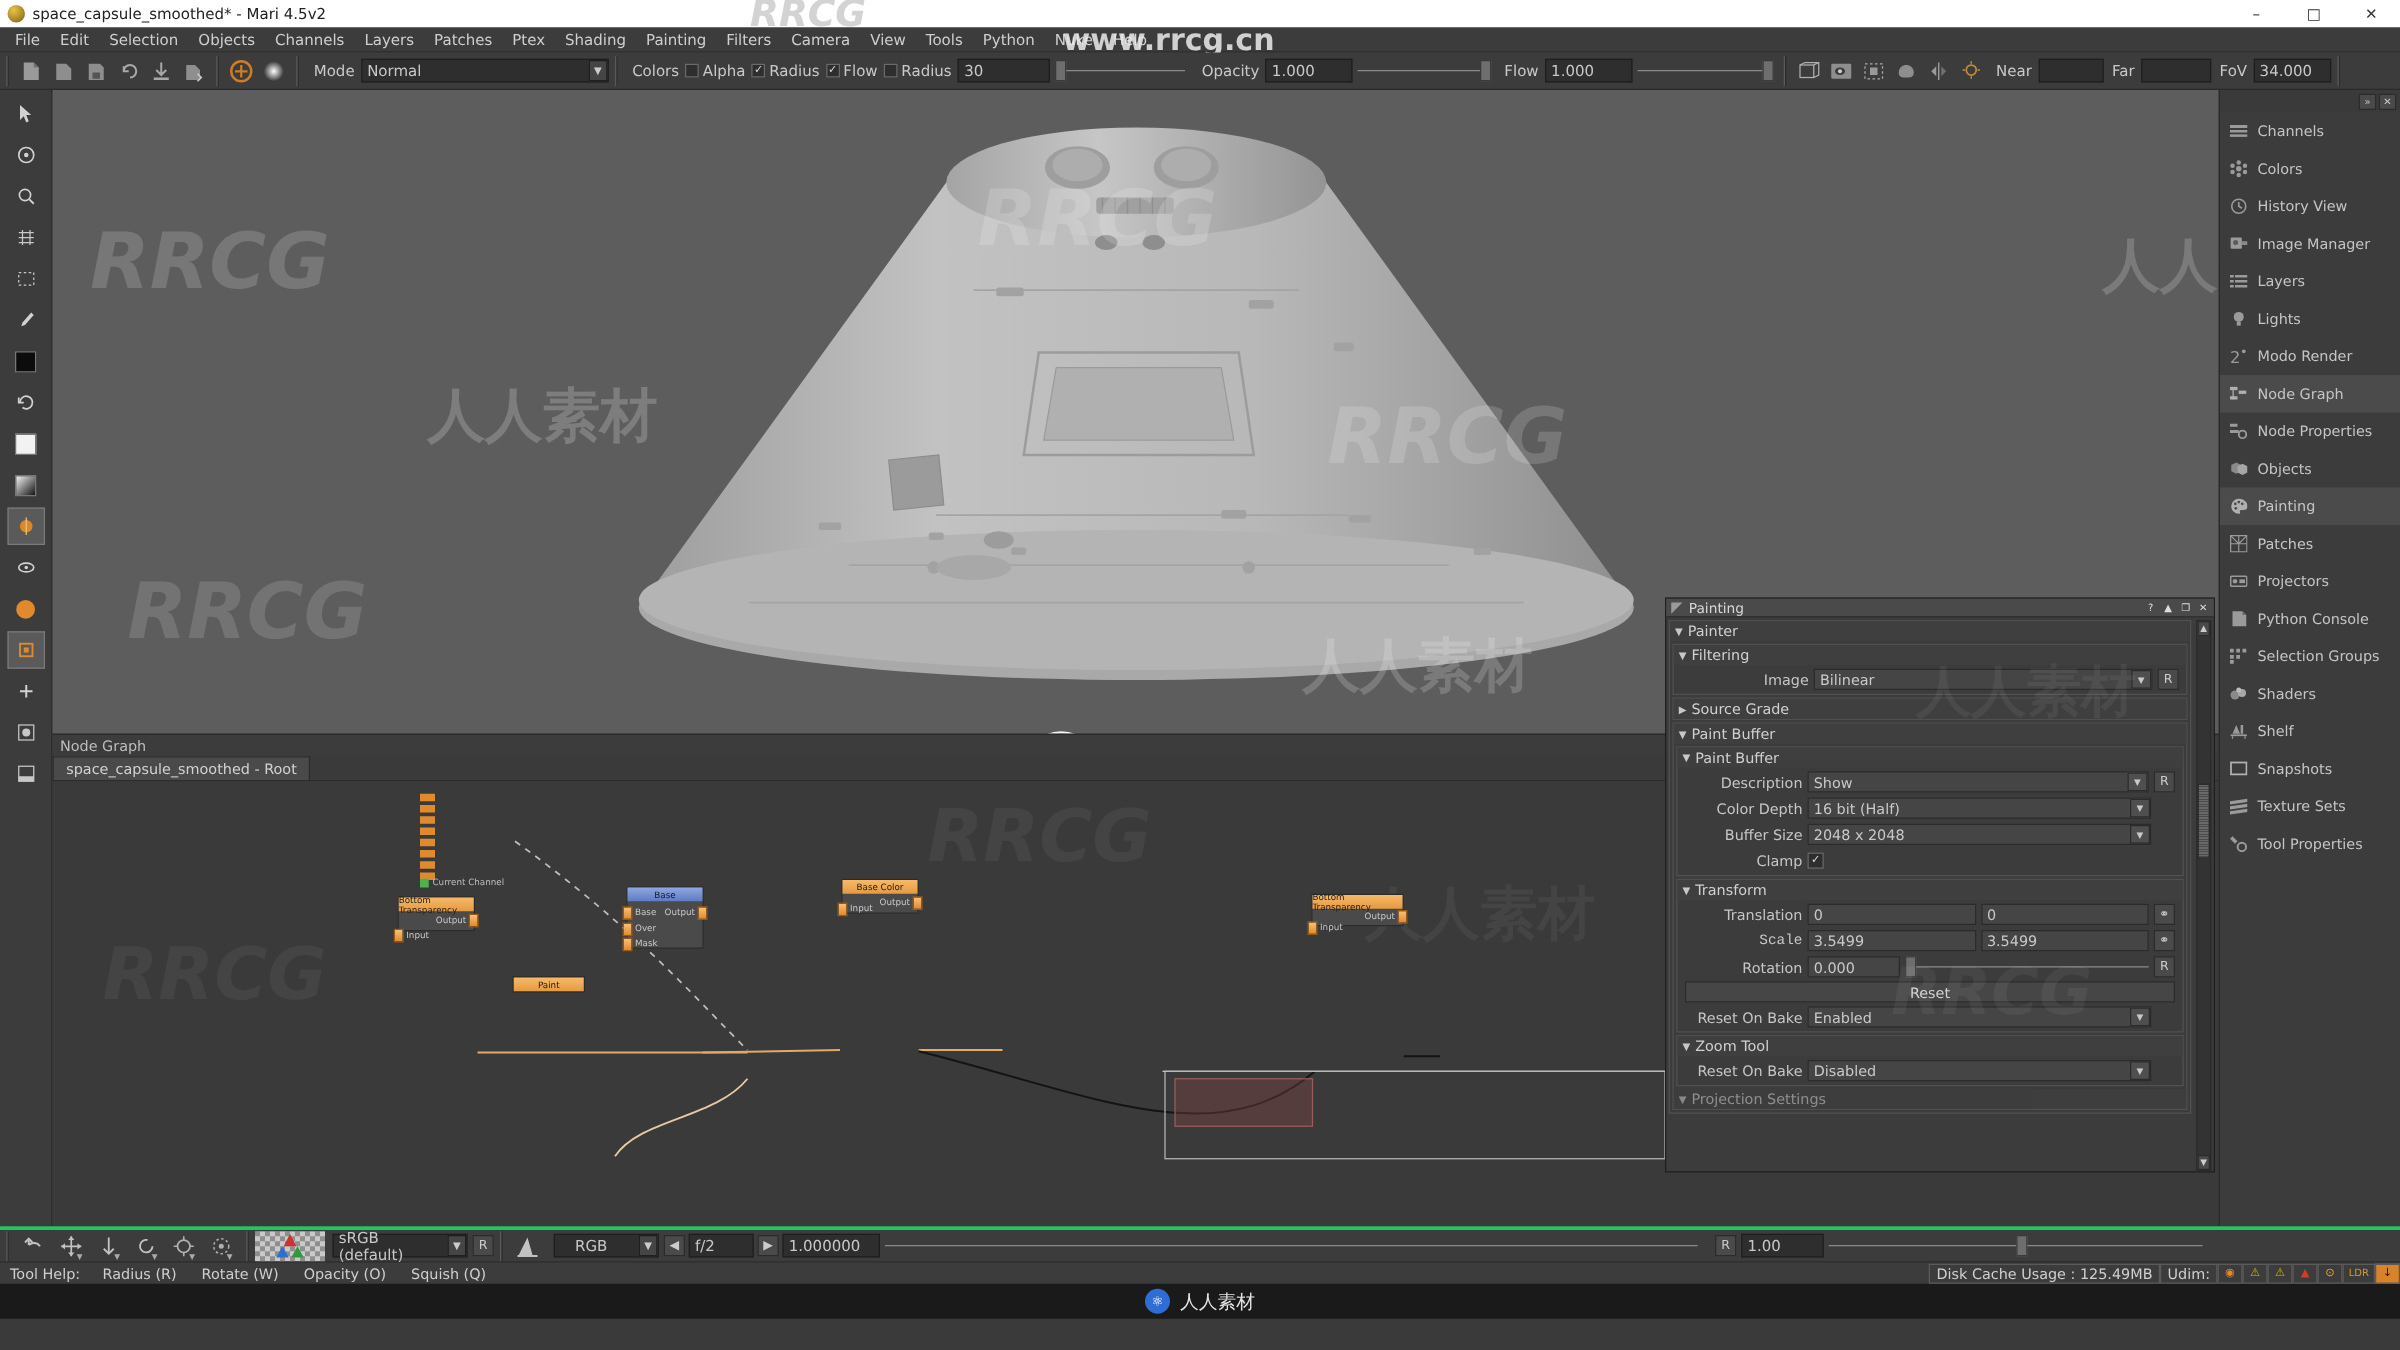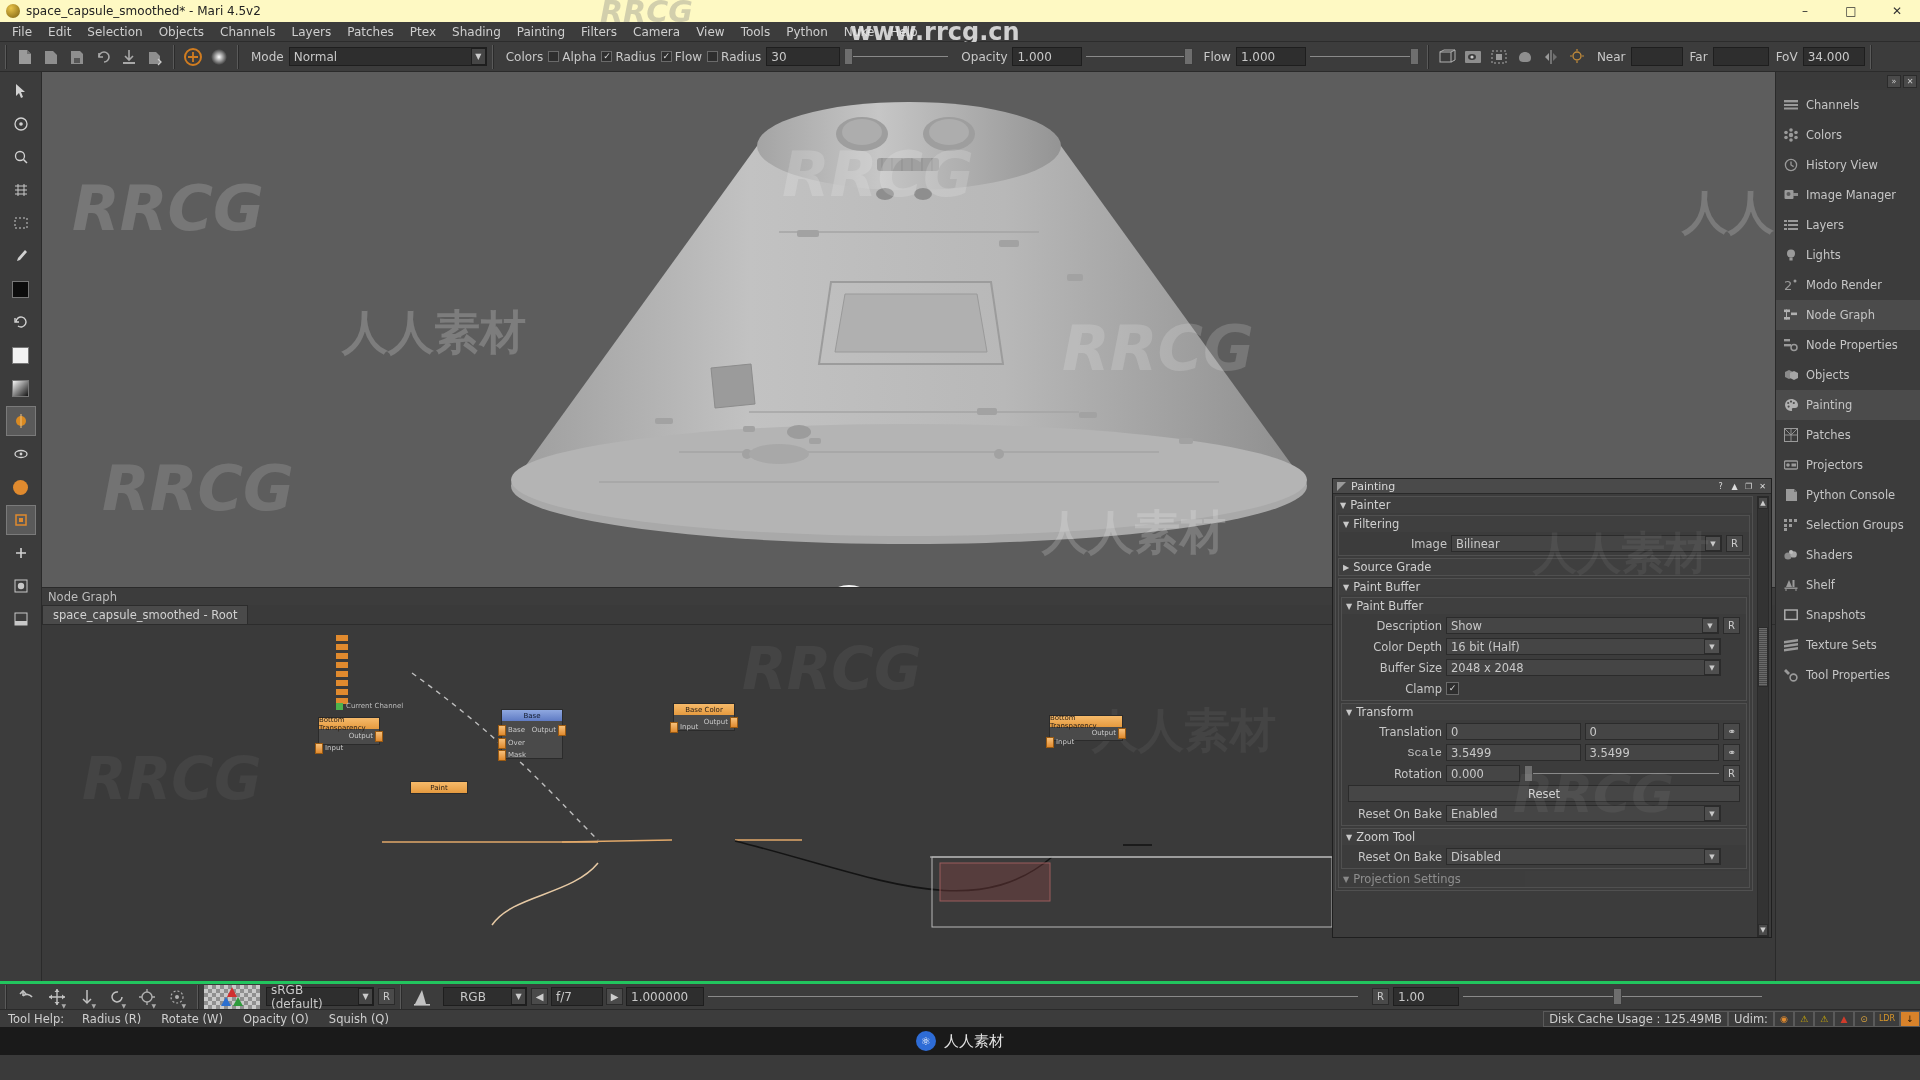--- a/index.html
+++ b/index.html
@@ -1,21 +1,21 @@
 <!DOCTYPE html>
 <html><head>
 <meta charset="utf-8">
 <style>
   * { box-sizing: border-box; margin:0; padding:0; }
   html,body { width:1920px; height:1080px; overflow:hidden;
     background:#3a3a3a; font-family:"DejaVu Sans", sans-serif; }
   body { font-size:12px; color:#c8c8c8; }
 
   
-  #titlebar { height:22px; background:#fef9c3; color:#1a1a1a; display:flex;
+  #titlebar { height:22px; background:#ffffff; color:#1a1a1a; display:flex;
     align-items:center; font-size:12px; position:relative; }
   #titlebar .appicon { width:14px; height:14px; margin:0 6px 0 6px; border-radius:50%;
     background:radial-gradient(circle at 35% 30%, #e8c349, #7a5e10); }
   #titlebar .ttl { font-size:12px; color:#222; }
   #winbtns { position:absolute; right:0; top:0; height:22px; display:flex; }
   #winbtns div { width:46px; height:22px; display:flex; align-items:center;
     justify-content:center; font-size:12px; color:#333; }
 
   
   #menubar { height:20px; background:#3c3c3c; display:flex; align-items:center;
@@ -889,21 +889,21 @@
         <path d="M3 17L10 3l4 14z" fill="#c2c2c2"></path>
         <rect x="2" y="17" width="16" height="1.6" fill="#c2c2c2"></rect>
       </svg>
     </div>
   <div class="tcombo" style="width:84px; margin-left:6px;padding-left:16px;">
     <span>RGB</span>
     <span class="arw">▼</span>
   </div>
   <div class="rbtn" style="margin-left:4px;">◀</div>
   <div class="tfield" style="width:52px; margin-left:3px;">
-    <span>f/7</span>
+    <span>f/2</span>
   </div>
   <div class="rbtn" style="margin-left:3px;">▶</div>
   <div class="tfield" style="width:78px; margin-left:3px;">
     <span>1.000000</span>
   </div>
   <div class="slider" style="width:660px; margin-left:4px;">
     <span class="trk" style="width:650px;"></span>
   </div>
   <div class="rbtn" style="margin-left:4px;">R</div>
   <div class="tfield" style="width:66px; margin-left:4px;">

